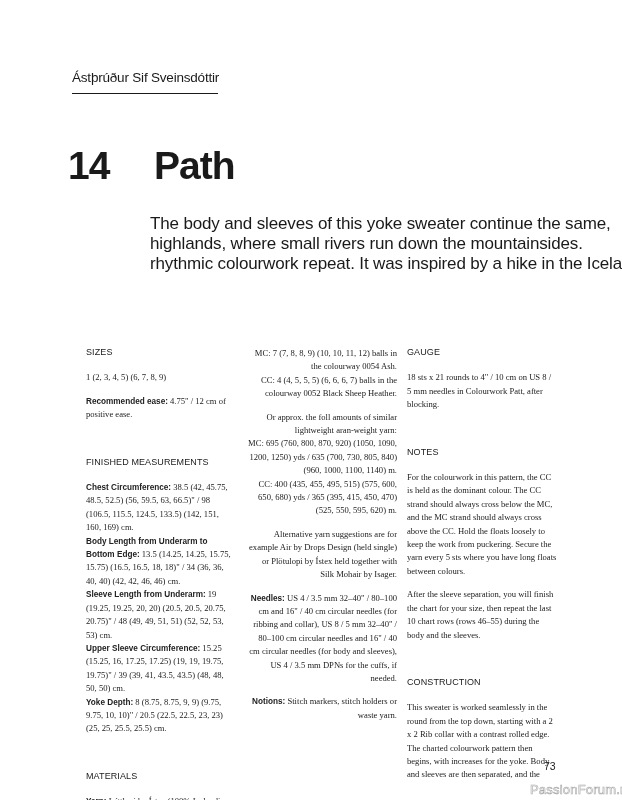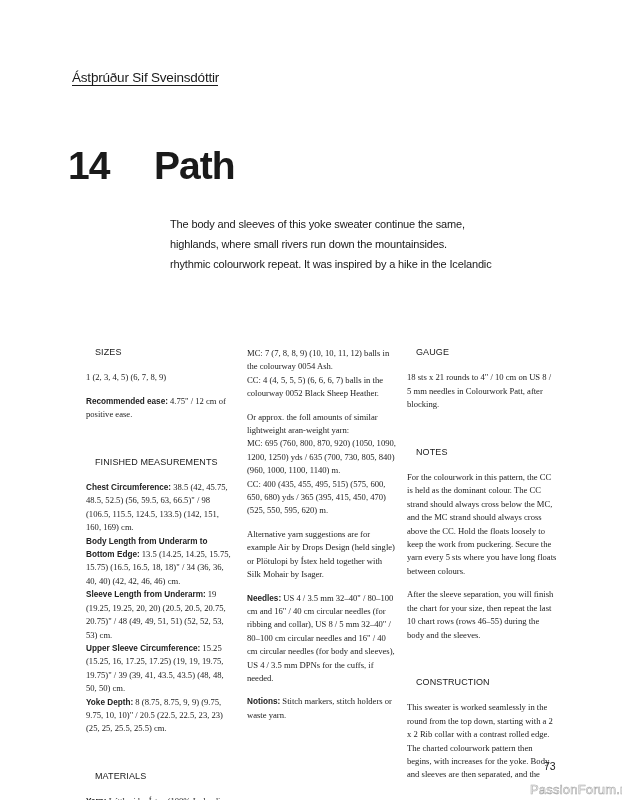--- a/index.html
+++ b/index.html
@@ -16,20 +16,21 @@
     }
 
     .author {
       position: absolute;
       left: 72px;
       top: 70px;
       width: 146px;
       font-family: "Liberation Sans", sans-serif;
       font-size: 13.5px;
       letter-spacing: -0.2px;
+      padding-bottom: 8px;
       border-bottom: 1px solid #1a1a1a;
       white-space: nowrap;
     }
     .title {
       position: absolute;
       left: 68px;
       top: 146px;
       font-family: "Liberation Sans", sans-serif;
       font-size: 39px;
       font-weight: 700;
@@ -37,44 +38,43 @@
       line-height: 1;
       white-space: nowrap;
     }
     .title .num { display: inline-block; width: 86px; }
     .intro {
       position: absolute;
       left: 150px;
       top: 214px;
       width: 420px;
       font-family: "Liberation Sans", sans-serif;
-      font-size: 11px;
+      font-size: 17px;
       line-height: 20px;
       letter-spacing: -0.15px;
-      margin-left: 20px;
     }
     .intro p { margin: 0; white-space: nowrap; }
 
     .col {
       position: absolute;
       top: 346px;
       font-family: "Liberation Serif", serif;
       font-size: 8.6px;
       line-height: 13.4px;
       color: #222;
     }
     .col1 { left: 86px; width: 150px; }
-    .col2 { left: 247px; width: 150px; top: 347px; }
+    .col2 { left: 247px; width: 150px; top: 347px; text-align: right; }
     .col3 { left: 407px; width: 150px; }
 
     .heading {
       font-family: "Liberation Sans", sans-serif;
       font-size: 9px;
       letter-spacing: 0.1px;
-      margin: 0 0 12px 9px;
+      margin: 0 0 12px 0;
       color: #1a1a1a;
     }
     .para { margin: 0 0 10px 0; }
     .para.tight { margin-bottom: 8px; }
     .label {
       font-family: "Liberation Sans", sans-serif;
       font-weight: bold;
       font-size: 8.2px;
     }
     .section-gap { height: 24px; }

